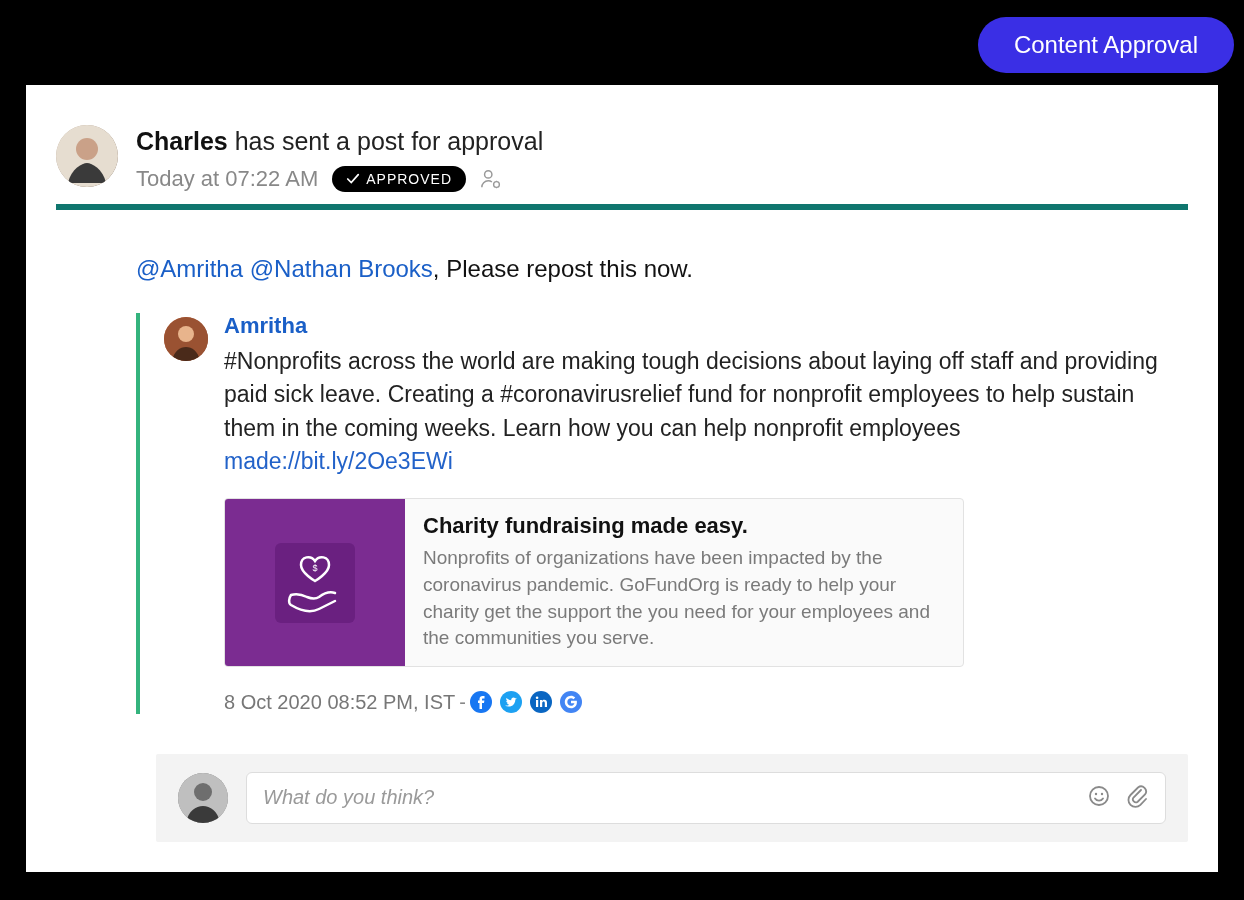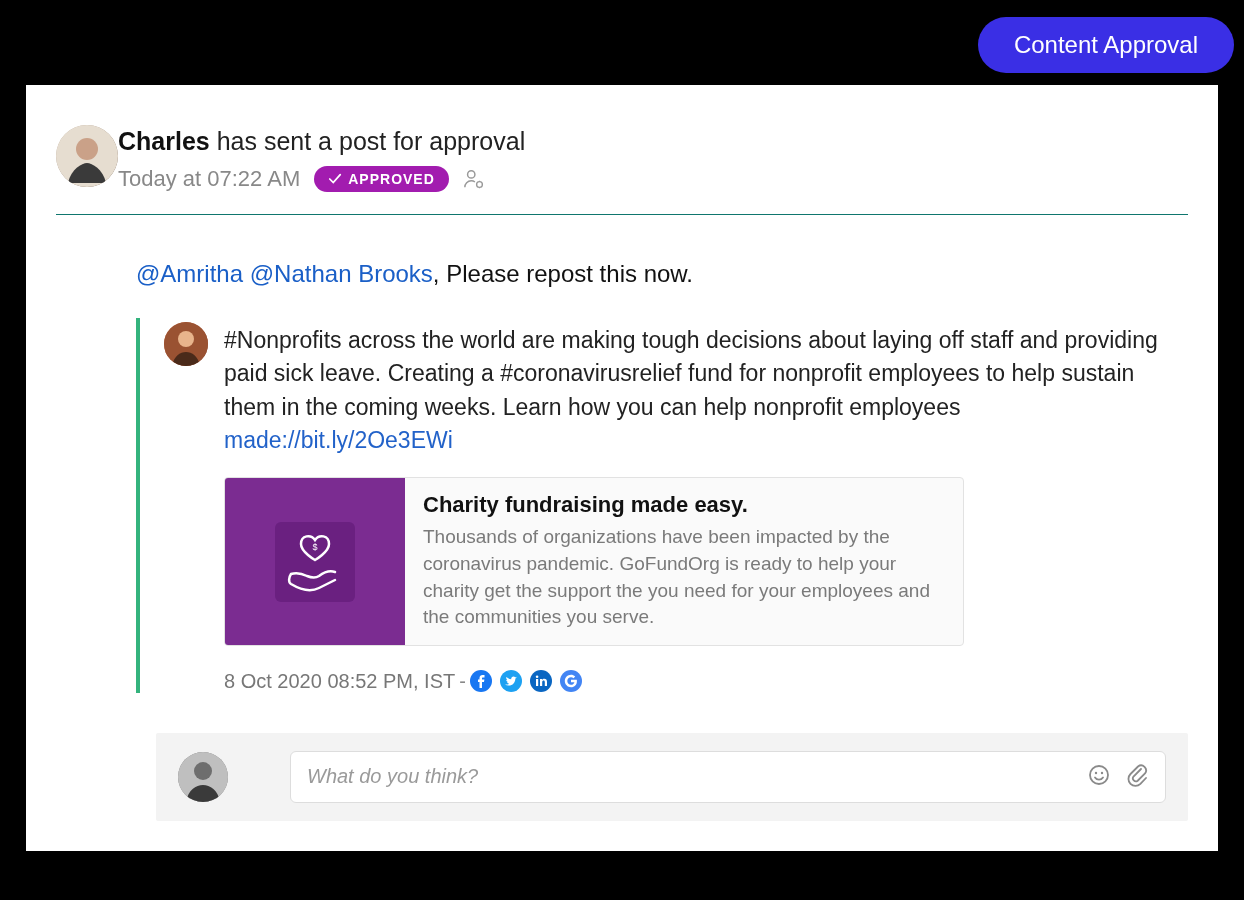--- a/index.html
+++ b/index.html
@@ -26,40 +26,41 @@
     position: absolute;
     top: 85px;
     left: 26px;
     width: 1192px;
     background: #fff;
     padding: 40px 30px 30px 30px;
   }
   .header-row {
     display: flex;
     align-items: flex-start;
-    border-bottom: 1px solid #0f766e;
-    padding-bottom: 22px;
+    gap: 18px;
+    border-bottom: 6px solid #0f766e;
+    padding-bottom: 12px;
     margin-left: 0;
   }
   .avatar-lg {
     width: 62px; height: 62px; border-radius: 50%;
     background: linear-gradient(135deg,#d8c9b8,#8a7969);
     display:flex;align-items:center;justify-content:center;
     overflow:hidden;
     flex-shrink:0;
   }
   .avatar-lg svg { width:62px;height:62px; }
   .header-text { flex:1; }
   .title-line { font-size: 25px; color:#222; margin-top:2px; }
   .title-line b { font-weight:700; color:#111; }
   .meta-line { display:flex; align-items:center; gap:14px; margin-top:10px; }
   .timestamp { font-size:22px; color:#888; }
   .status-pill {
     display:inline-flex; align-items:center; gap:6px;
-    background:#a21caf; color:#fff; font-size:14px; font-weight:700;
+    background:#000000; color:#fff; font-size:14px; font-weight:400;
     letter-spacing:1px; padding:5px 14px; border-radius:16px;
   }
   .status-pill svg { width:14px;height:14px; }
   .settings-ico { color:#999; display:inline-flex; }
   .settings-ico svg{width:22px;height:22px;}
   .body-area { margin-left: 80px; margin-top: 45px; }
   .instruction { font-size:24px; color:#111; }
   .mention { color:#1a5fc7; }
   .quote-block {
     margin-top: 30px;
@@ -114,21 +115,20 @@
   .avatar-comment {
     width:50px;height:50px;border-radius:50%;
     background:radial-gradient(circle,#ccc,#555);
     flex-shrink:0;overflow:hidden;display:flex;align-items:center;justify-content:center;
   }
   .avatar-comment svg{width:50px;height:50px;}
   .comment-input {
     flex:1; background:#fff; border:1px solid #ddd; border-radius:6px;
     height:52px; display:flex; align-items:center; padding:0 16px;
     justify-content:space-between;
-    margin-left:44px;
   }
   .comment-input input {
     border:none; outline:none; font-size:20px; font-style:italic;
     color:#555; flex:1; background:transparent;
   }
   .comment-input input::placeholder { color:#9a9a9a; font-style:italic; }
   .input-icons { display:flex; gap:14px; color:#8a8a8a; }
   .input-icons svg { width:24px;height:24px; }
 </style>
 </head>
@@ -179,36 +179,37 @@
 
     <div class="quote-block">
       <div class="avatar-sm">
         <svg viewBox="0 0 44 44">
             <rect width="44" height="44" fill="#9a5232"></rect>
             <circle cx="22" cy="17" r="8" fill="#e8b48c"></circle>
             <path d="M8 44c2-10 8-14 14-14s12 4 14 14" fill="#4a2a1a"></path>
           </svg>
       </div>
       <div class="quote-content">
+        <div class="author-name">Amritha</div>
         <div class="post-text">
           <span>#Nonprofits across the world are making tough decisions about laying off staff and providing paid sick leave. Creating a #coronavirusrelief fund for nonprofit employees to help sustain them in the coming weeks. Learn how you can help nonprofit employees </span><span class="link">made://bit.ly/2Oe3EWi</span>
         </div>
 
         <div class="preview-card">
           <div class="preview-thumb">
             <svg viewBox="0 0 100 100">
               <rect x="10" y="10" width="80" height="80" rx="6" fill="#6a2080"></rect>
               <path d="M50 28c-4-6-14-5-14 4 0 8 14 16 14 16s14-8 14-16c0-9-10-10-14-4z" fill="none" stroke="#fff" stroke-width="2.5"></path>
               <text x="50" y="38" text-anchor="middle" font-size="9" fill="#fff">$</text>
               <path d="M26 62c6-2 10-1 16 2 5 2 9 2 12 0 4-3 10-6 16-4M26 62c-2 3-3 8 0 10 10 6 20 8 28 4l16-8" fill="none" stroke="#fff" stroke-width="2.5" stroke-linecap="round"></path>
             </svg>
           </div>
           <div class="preview-body">
             <div class="preview-title">Charity fundraising made easy.</div>
-            <div class="preview-desc">Thousands of organizations have been impacted by the coronavirus pandemic. GoFundOrg is ready to help your charity get the support the you need for your employees and the communities you serve.</div>
+            <div class="preview-desc">Nonprofits of organizations have been impacted by the coronavirus pandemic. GoFundOrg is ready to help your charity get the support the you need for your employees and the communities you serve.</div>
           </div>
         </div>
 
         <div class="post-meta">
           <span>8 Oct 2020 08:52 PM, IST</span>
           <span class="dash">-</span>
           <span class="social-icons">
             <span class="sic">
                 <svg viewBox="0 0 22 22">
                   <circle cx="11" cy="11" r="11" fill="#1877f2"></circle>

